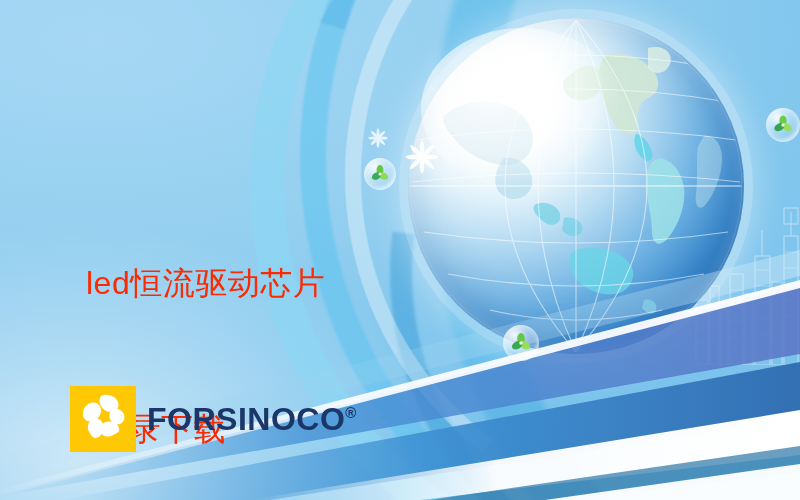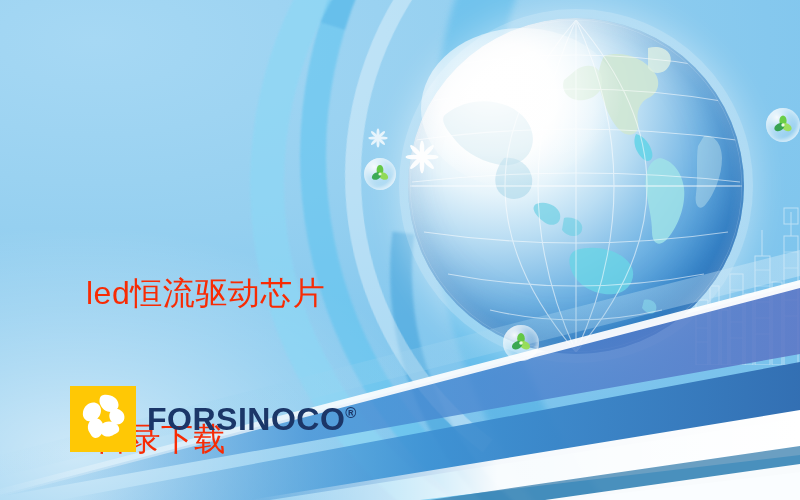--- a/index.html
+++ b/index.html
@@ -139,21 +139,21 @@
     left: 86px;
     top: 162px;
     width: 330px;
     color: #f82b04;
     font-size: 32px;
     line-height: 1.52;
     font-weight: 400;
     letter-spacing: 0.5px;
     white-space: pre;
   }
-  #headline .line-1 { display: block; margin-top: 10px; }
+  #headline .line-1 { display: block; }
   #headline .line-2 { display: block; padding-left: 10px; }
 
   
   #logo {
     position: absolute;
     left: 70px;
     bottom: 48px;
     display: flex;
     align-items: stretch;
     gap: 11px;

